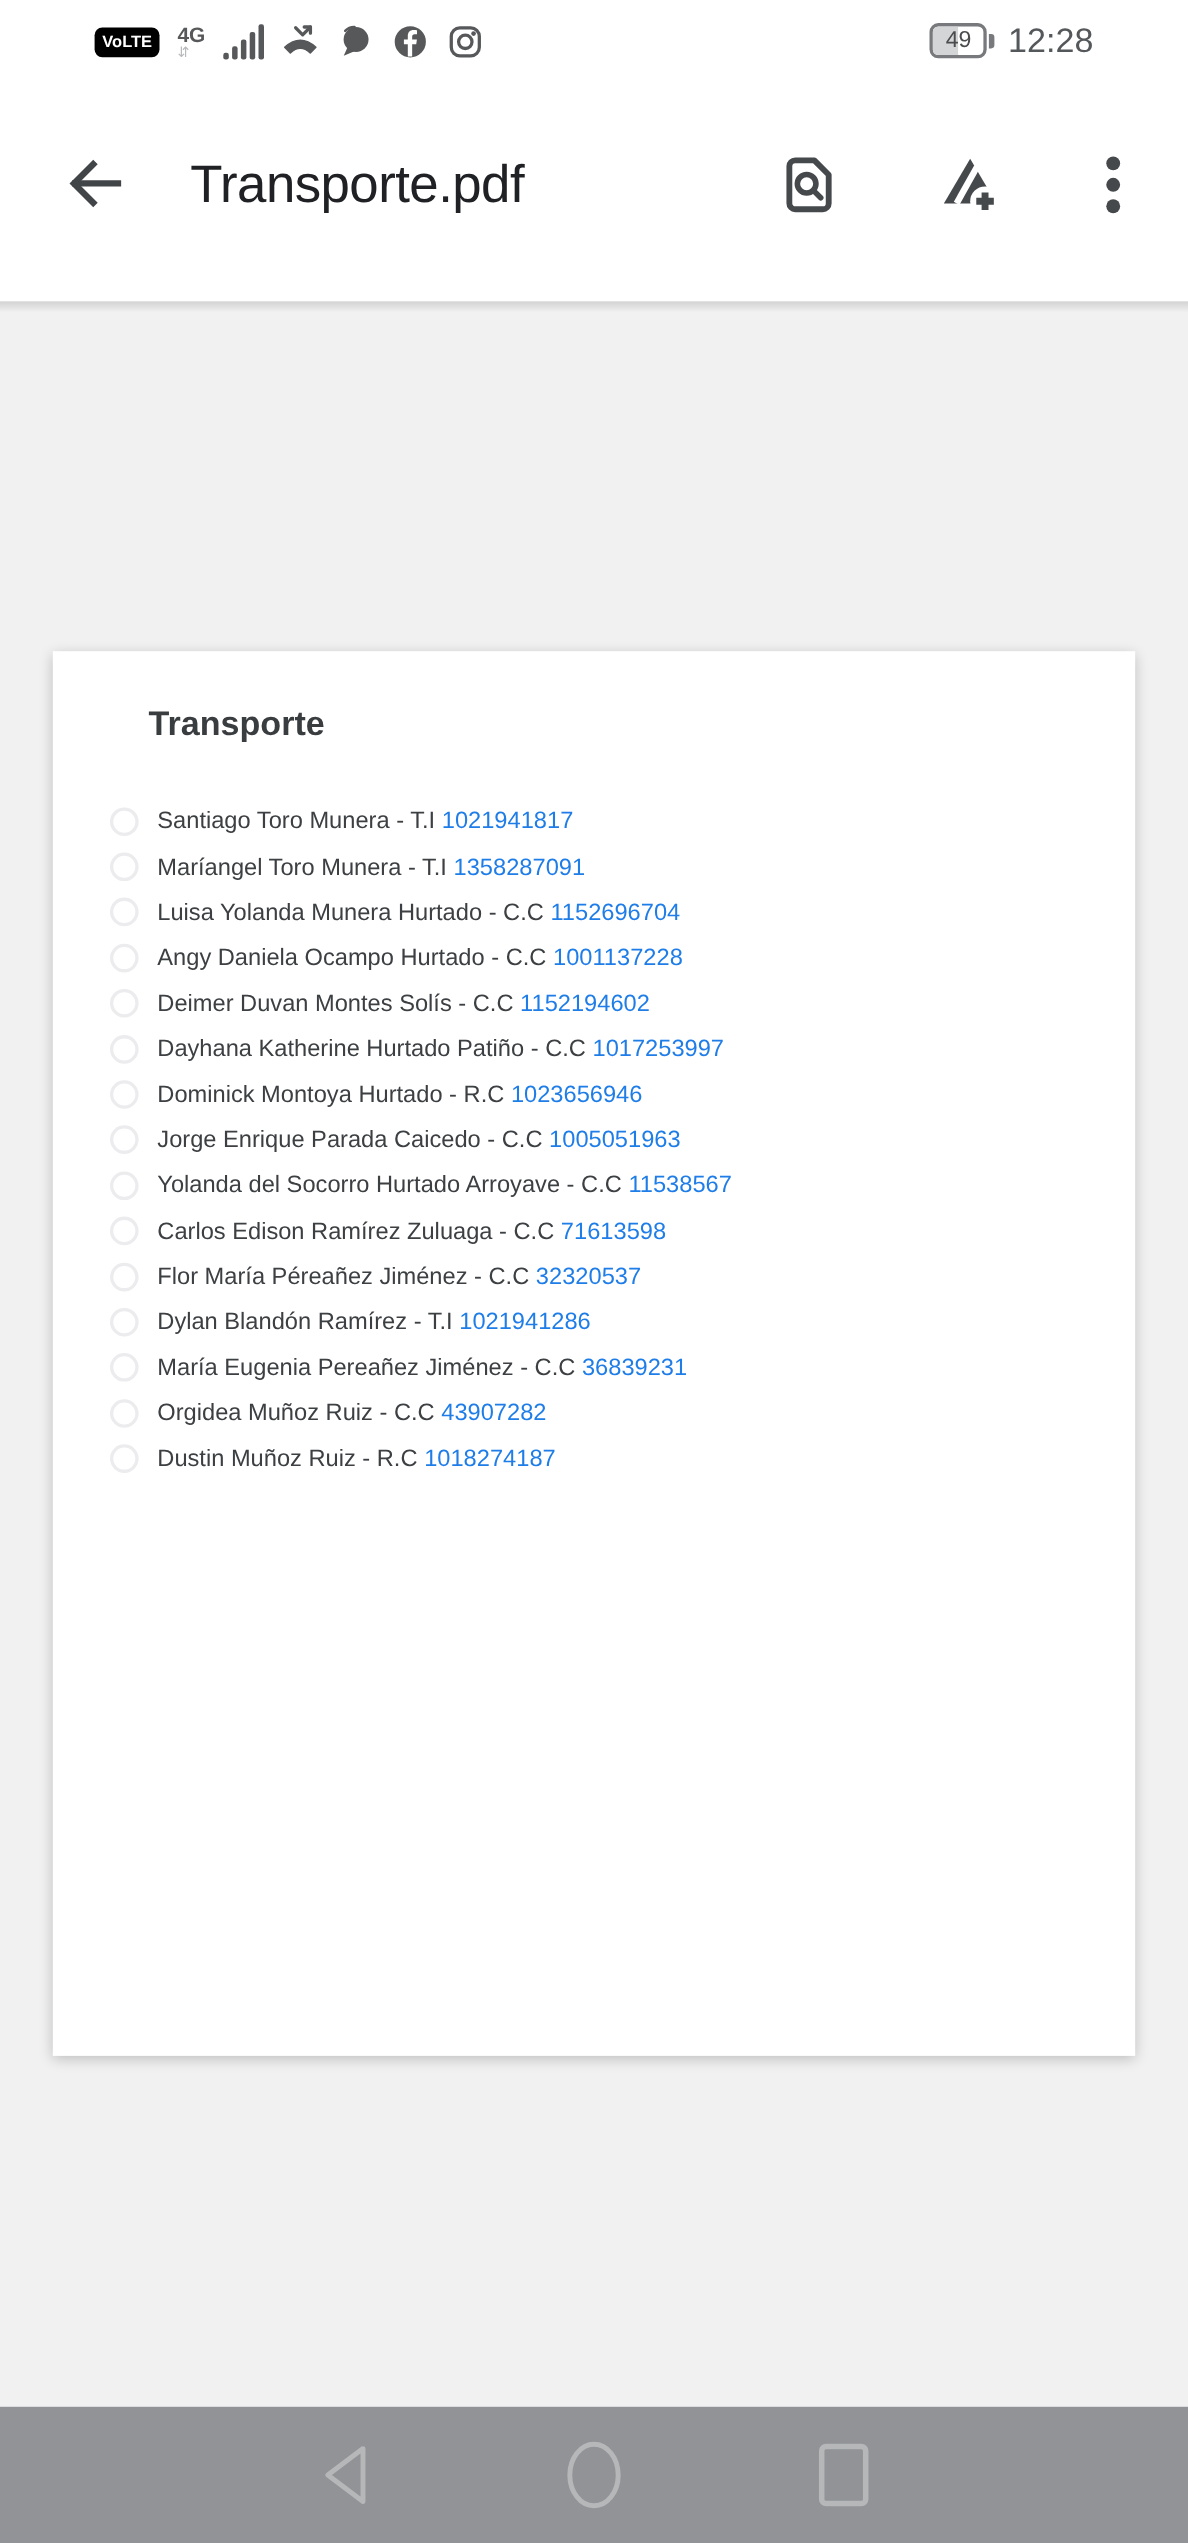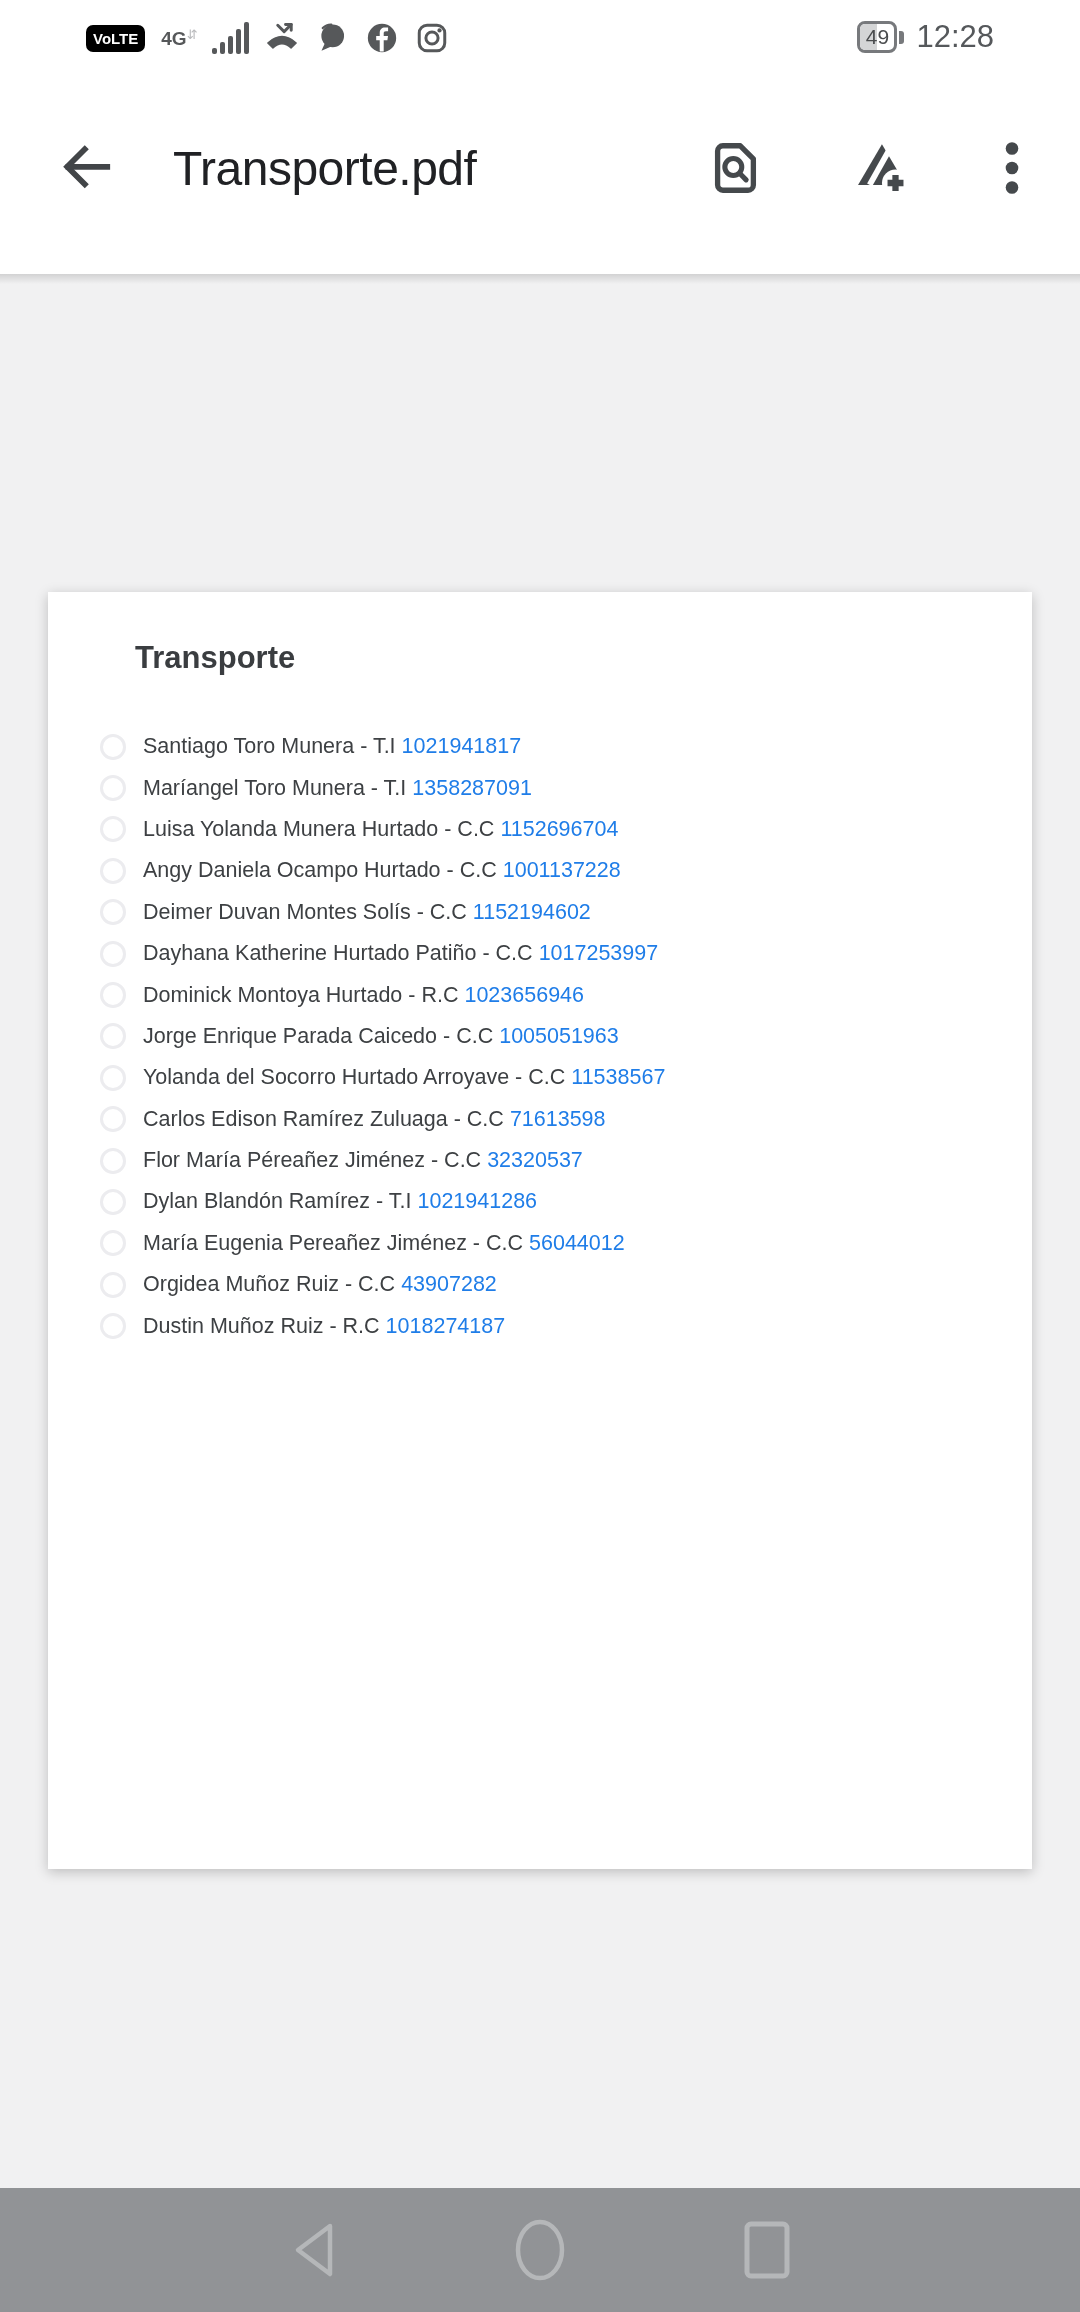--- a/index.html
+++ b/index.html
@@ -24,32 +24,32 @@
   .status-bar {
     position:absolute; left:0; top:0; width:1080px; height:62px;
     display:flex; align-items:center; justify-content:space-between;
     padding:0 86px 0 86px; color:var(--icon-gray,#5b5d60);
   }
   .status-left { display:flex; align-items:center; gap:16px; margin-top:14px; }
   .volte-badge {
     background:#000000; color:#fff; font-weight:bold; font-size:15px;
     padding:5px 7px; border-radius:7px; letter-spacing:0;
   }
-  .net-4g { display:flex; flex-direction:row; align-items:flex-start; line-height:1; }
+  .net-4g { display:flex; flex-direction:column; align-items:flex-start; line-height:1; }
   .net-4g .g { font-weight:bold; font-size:19px; color:#56585a; }
   .net-4g .arrows { font-size:13px; color:#b9babc; margin-top:-1px; letter-spacing:-2px; }
   .sig-bars { display:flex; align-items:flex-end; gap:3px; height:32px; }
   .sig-bars i { display:block; width:5px; background:#56585a; border-radius:2px; }
   .sb1{height:6px}.sb2{height:12px}.sb3{height:18px}.sb4{height:25px}.sb5{height:32px}
   .st-icon { width:34px; height:34px; }
   .st-icon svg { width:100%; height:100%; display:block; }
   .status-right { display:flex; align-items:center; gap:12px; margin-top:12px; }
   .battery { display:flex; align-items:center; }
   .battery-body {
-    position:relative; width:40px; height:32px; border:3px solid #77797c;
+    position:relative; width:52px; height:32px; border:3px solid #77797c;
     border-radius:8px; display:flex; align-items:center; justify-content:center;
     overflow:hidden; background:#fff;
   }
   .battery-fill { position:absolute; left:0; top:0; bottom:0; width:49%; background:#d4d5d6; }
   .battery-num { position:relative; font-size:21px; color:#4a4c4e; font-weight:400; }
   .battery-nub { width:5px; height:13px; background:#77797c; border-radius:0 3px 3px 0; margin-left:2px; }
   .clock { font-size:31px; color:#55585b; }
 
   
   .app-bar {
@@ -275,21 +275,21 @@
 
   <div class="pdf-row">
     <span class="row-circle"></span>
     <span class="row-text">Dylan Blandón Ramírez - T.I</span>
     <span class="row-num">1021941286</span>
   </div>
 
   <div class="pdf-row">
     <span class="row-circle"></span>
     <span class="row-text">María Eugenia Pereañez Jiménez - C.C</span>
-    <span class="row-num">56044012</span>
+    <span class="row-num">36839231</span>
   </div>
 
   <div class="pdf-row">
     <span class="row-circle"></span>
     <span class="row-text">Orgidea Muñoz Ruiz - C.C</span>
     <span class="row-num">43907282</span>
   </div>
 
   <div class="pdf-row">
     <span class="row-circle"></span>

